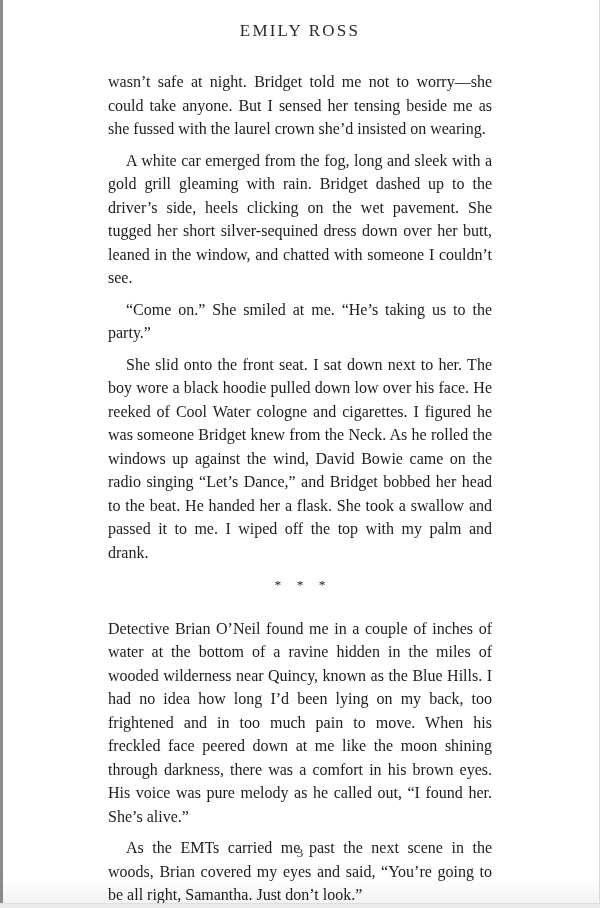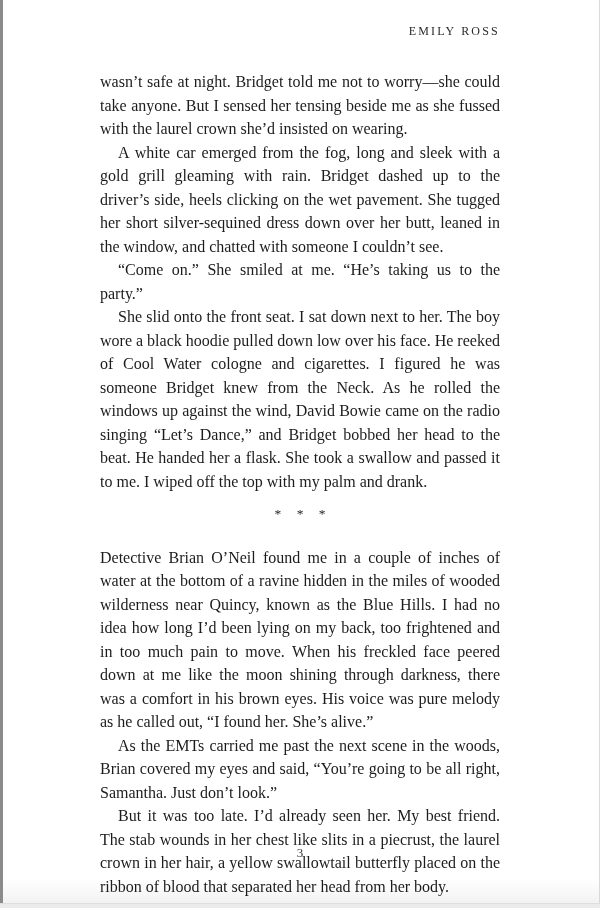--- a/index.html
+++ b/index.html
@@ -27,36 +27,36 @@
     background: #d9d9d9;
   }
   .content {
     position: absolute;
     left: 100px;
     top: 0;
     width: 400px;
   }
   .running-header {
     margin-top: 23px;
-    text-align: right;
-    font-size: 12px;
+    text-align: center;
+    font-size: 17px;
     line-height: 16px;
     letter-spacing: 2.2px;
     color: #2b2b2b;
   }
   .text-block {
     margin-top: 31px;
     font-size: 16px;
     line-height: 23.5px;
     color: #1c1c1c;
     text-align: justify;
     text-justify: inter-word;
   }
   .text-block p {
-    margin: 0;
+    margin: 8px;
   }
   .text-block p.indent {
     text-indent: 18px;
   }
   .scene-break {
     text-align: center;
     font-size: 13.5px;
     line-height: 23.5px;
     letter-spacing: 6px;
     margin: 9px 0 20px 0;

